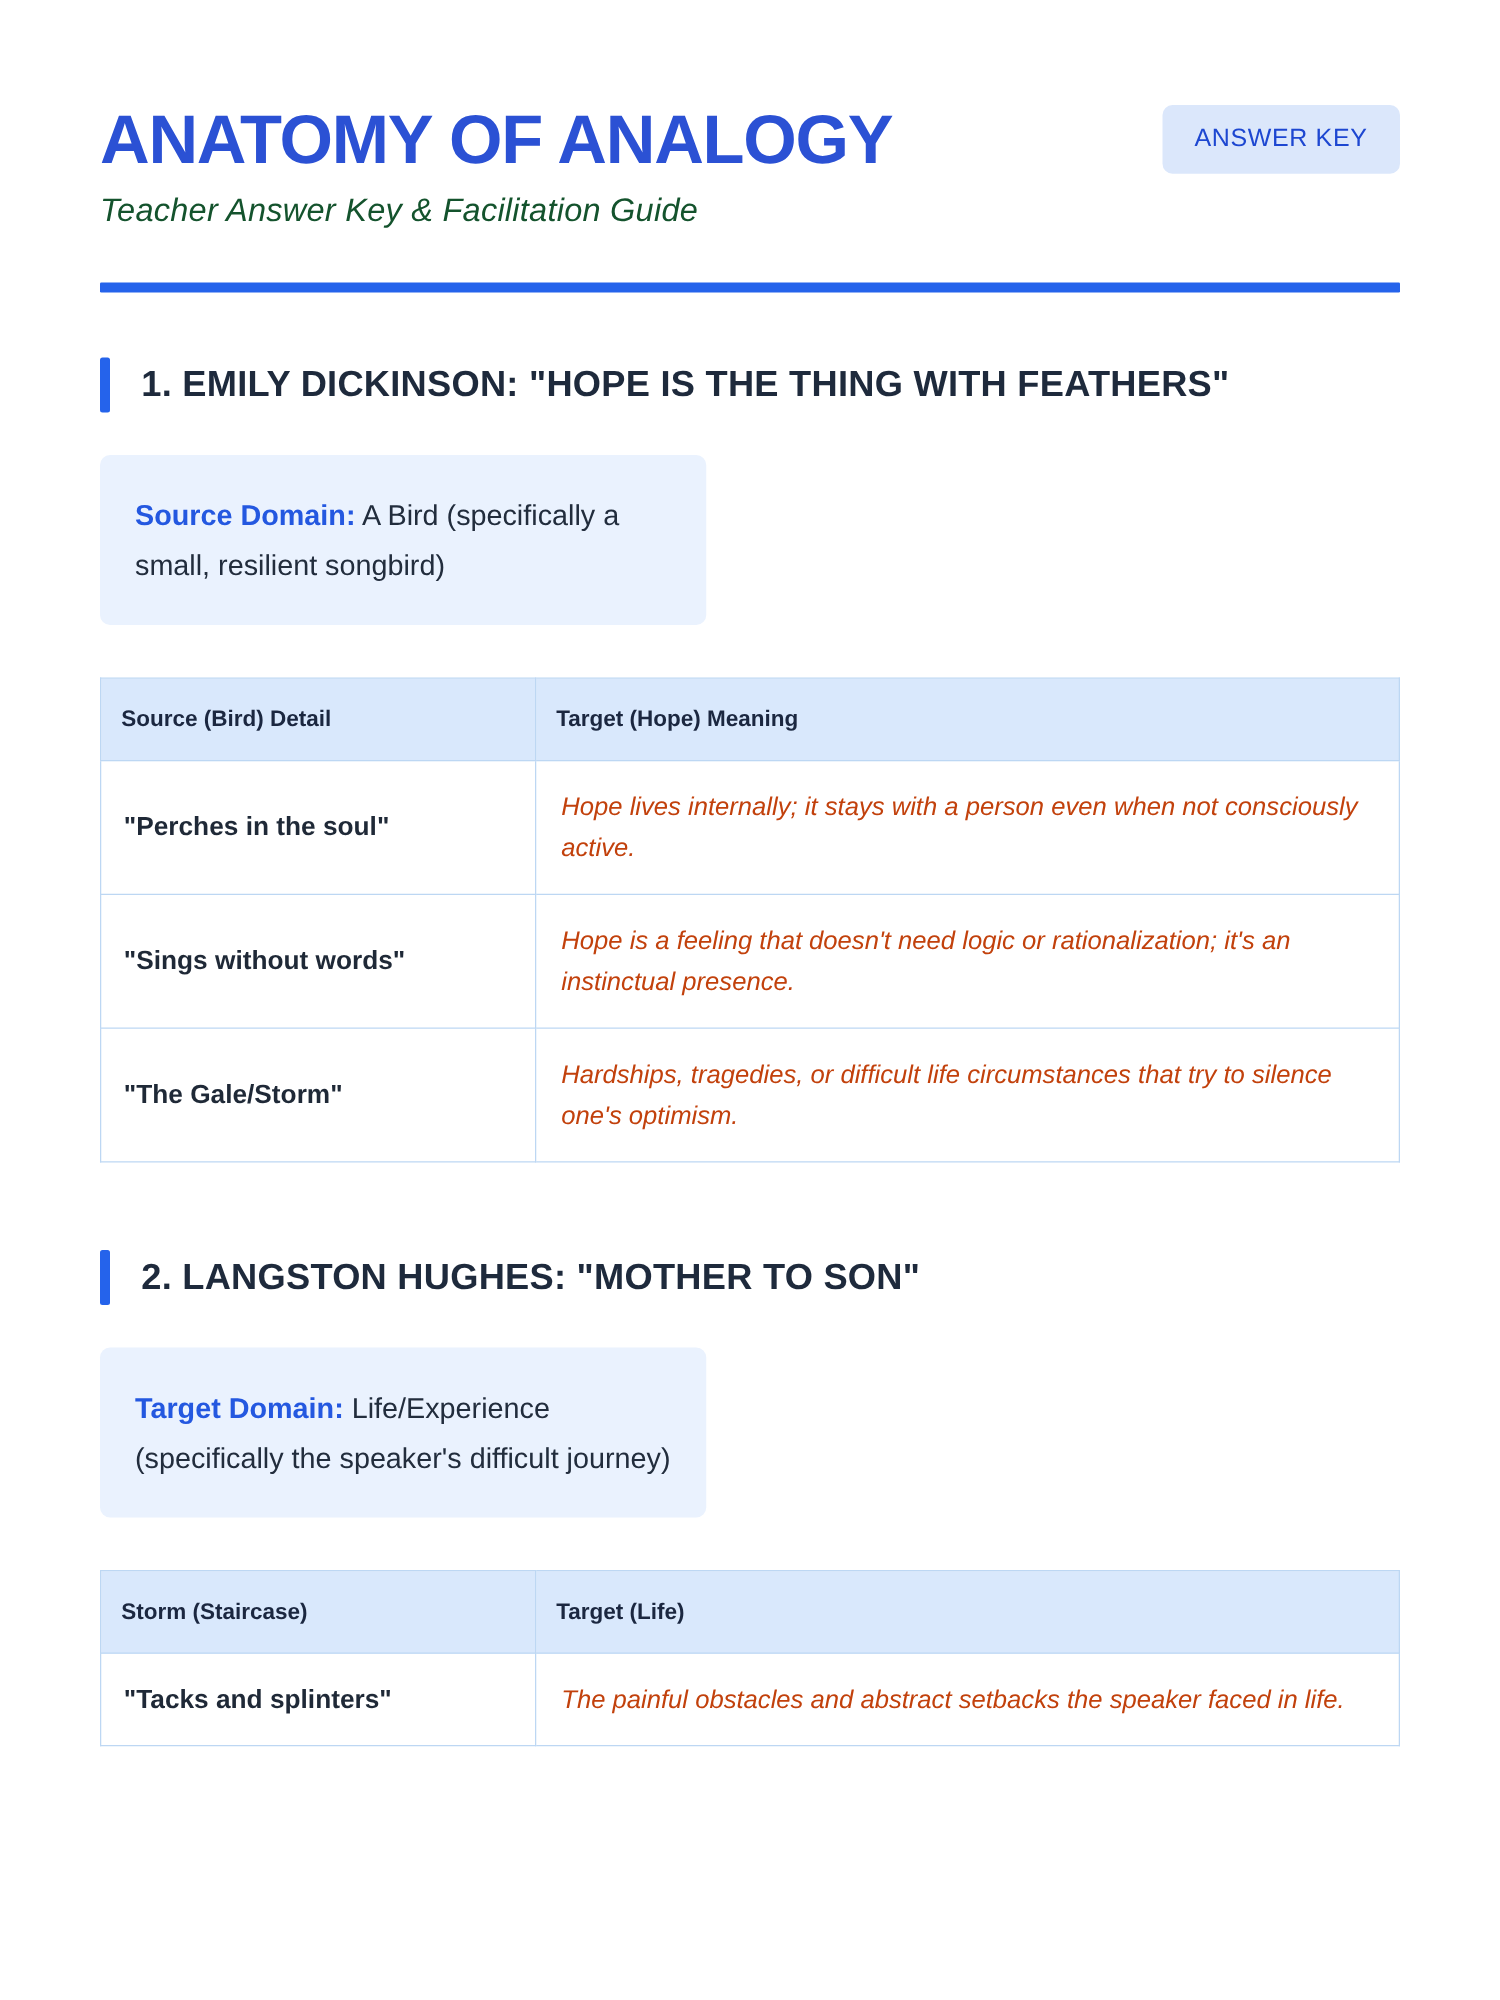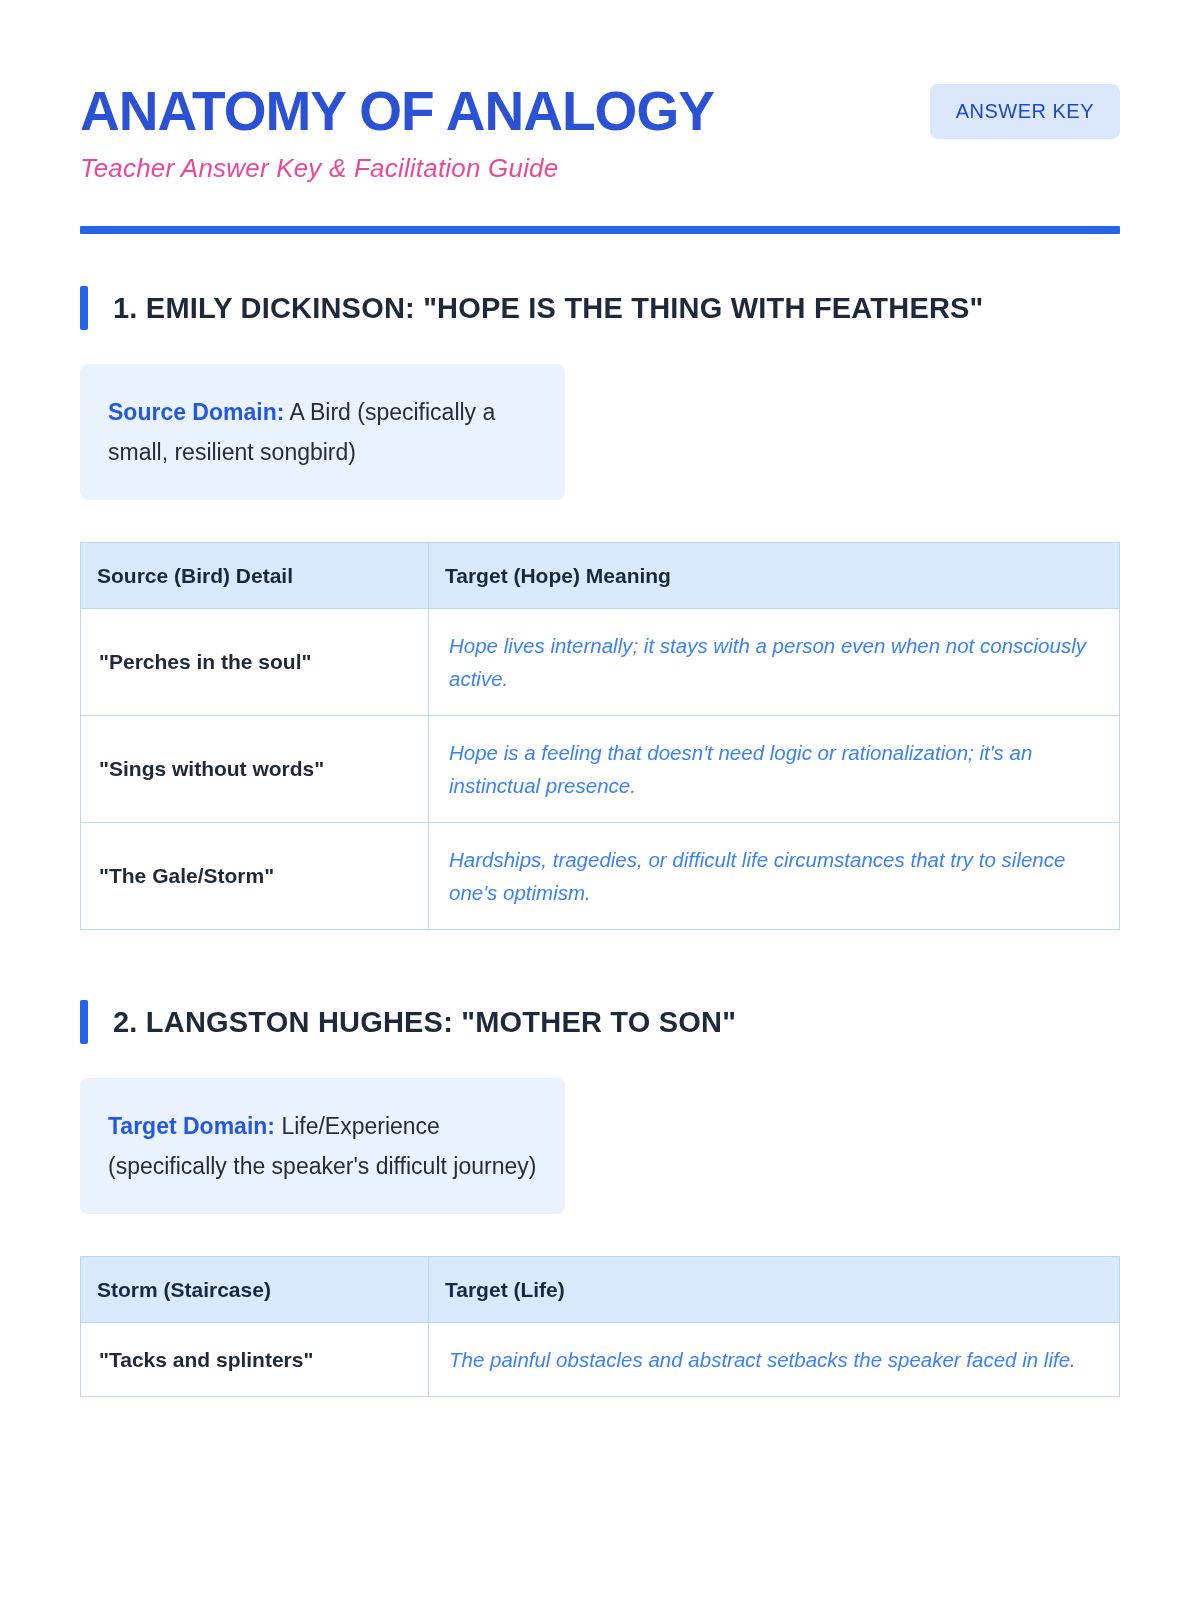--- a/index.html
+++ b/index.html
@@ -20,21 +20,21 @@
     font-size:55px; line-height:1.0; font-weight:bold;
     color:#2b51d4; letter-spacing:-1px;
   }
   .badge {
     background:#dbe7fb; color:#1d47d1;
     font-size:20px; font-weight:normal; letter-spacing:0.5px;
     padding:16px 26px; border-radius:8px; white-space:nowrap;
   }
   .subtitle {
     margin-top:14px; font-size:26px; font-style:italic;
-    color:#ec4899; letter-spacing:0.2px;
+    color:#14532d; letter-spacing:0.2px;
   }
   .rule { margin-top:42px; height:8px; background:#2563eb; border-radius:1px; }
 
   
   section.poem { margin-top:52px; }
   section.poem.second { margin-top:70px; }
   .section-heading { display:flex; align-items:center; }
   .accent-bar {
     width:8px; height:44px; background:#2563eb; border-radius:2px;
     margin-right:25px; flex:0 0 auto;
@@ -56,30 +56,30 @@
   .domain-label { color:#2458e0; font-weight:bold; }
 
   
   table.analogy {
     margin-top:42px; width:100%;
     border-collapse:collapse; table-layout:fixed;
   }
   table.analogy th, table.analogy td { border:1px solid #bdd7f3; }
   table.analogy th {
     background:#d9e8fc; text-align:left;
-    font-size:21px; font-weight:bold; color:#1b2740;
+    font-size:18px; font-weight:bold; color:#1b2740;
     padding:20px 16px; height:66px;
   }
   table.analogy th.col-source, table.analogy td.src { width:348px; }
   table.analogy td { padding:20px 20px; vertical-align:middle; background:#ffffff; }
   table.analogy td.src {
     font-size:21px; font-weight:bold; color:#1f2937; padding-left:18px;
   }
   table.analogy td.tgt {
-    font-size:20.5px; font-style:italic; color:#3b82f6; line-height:33px;
+    font-size:20.5px; font-style:italic; color:#c2410c; line-height:33px;
   }
 </style>
 </head>
 <body>
 
 <div class="page">
   <div class="inner">
 
     <header>
       <div class="title-row">

